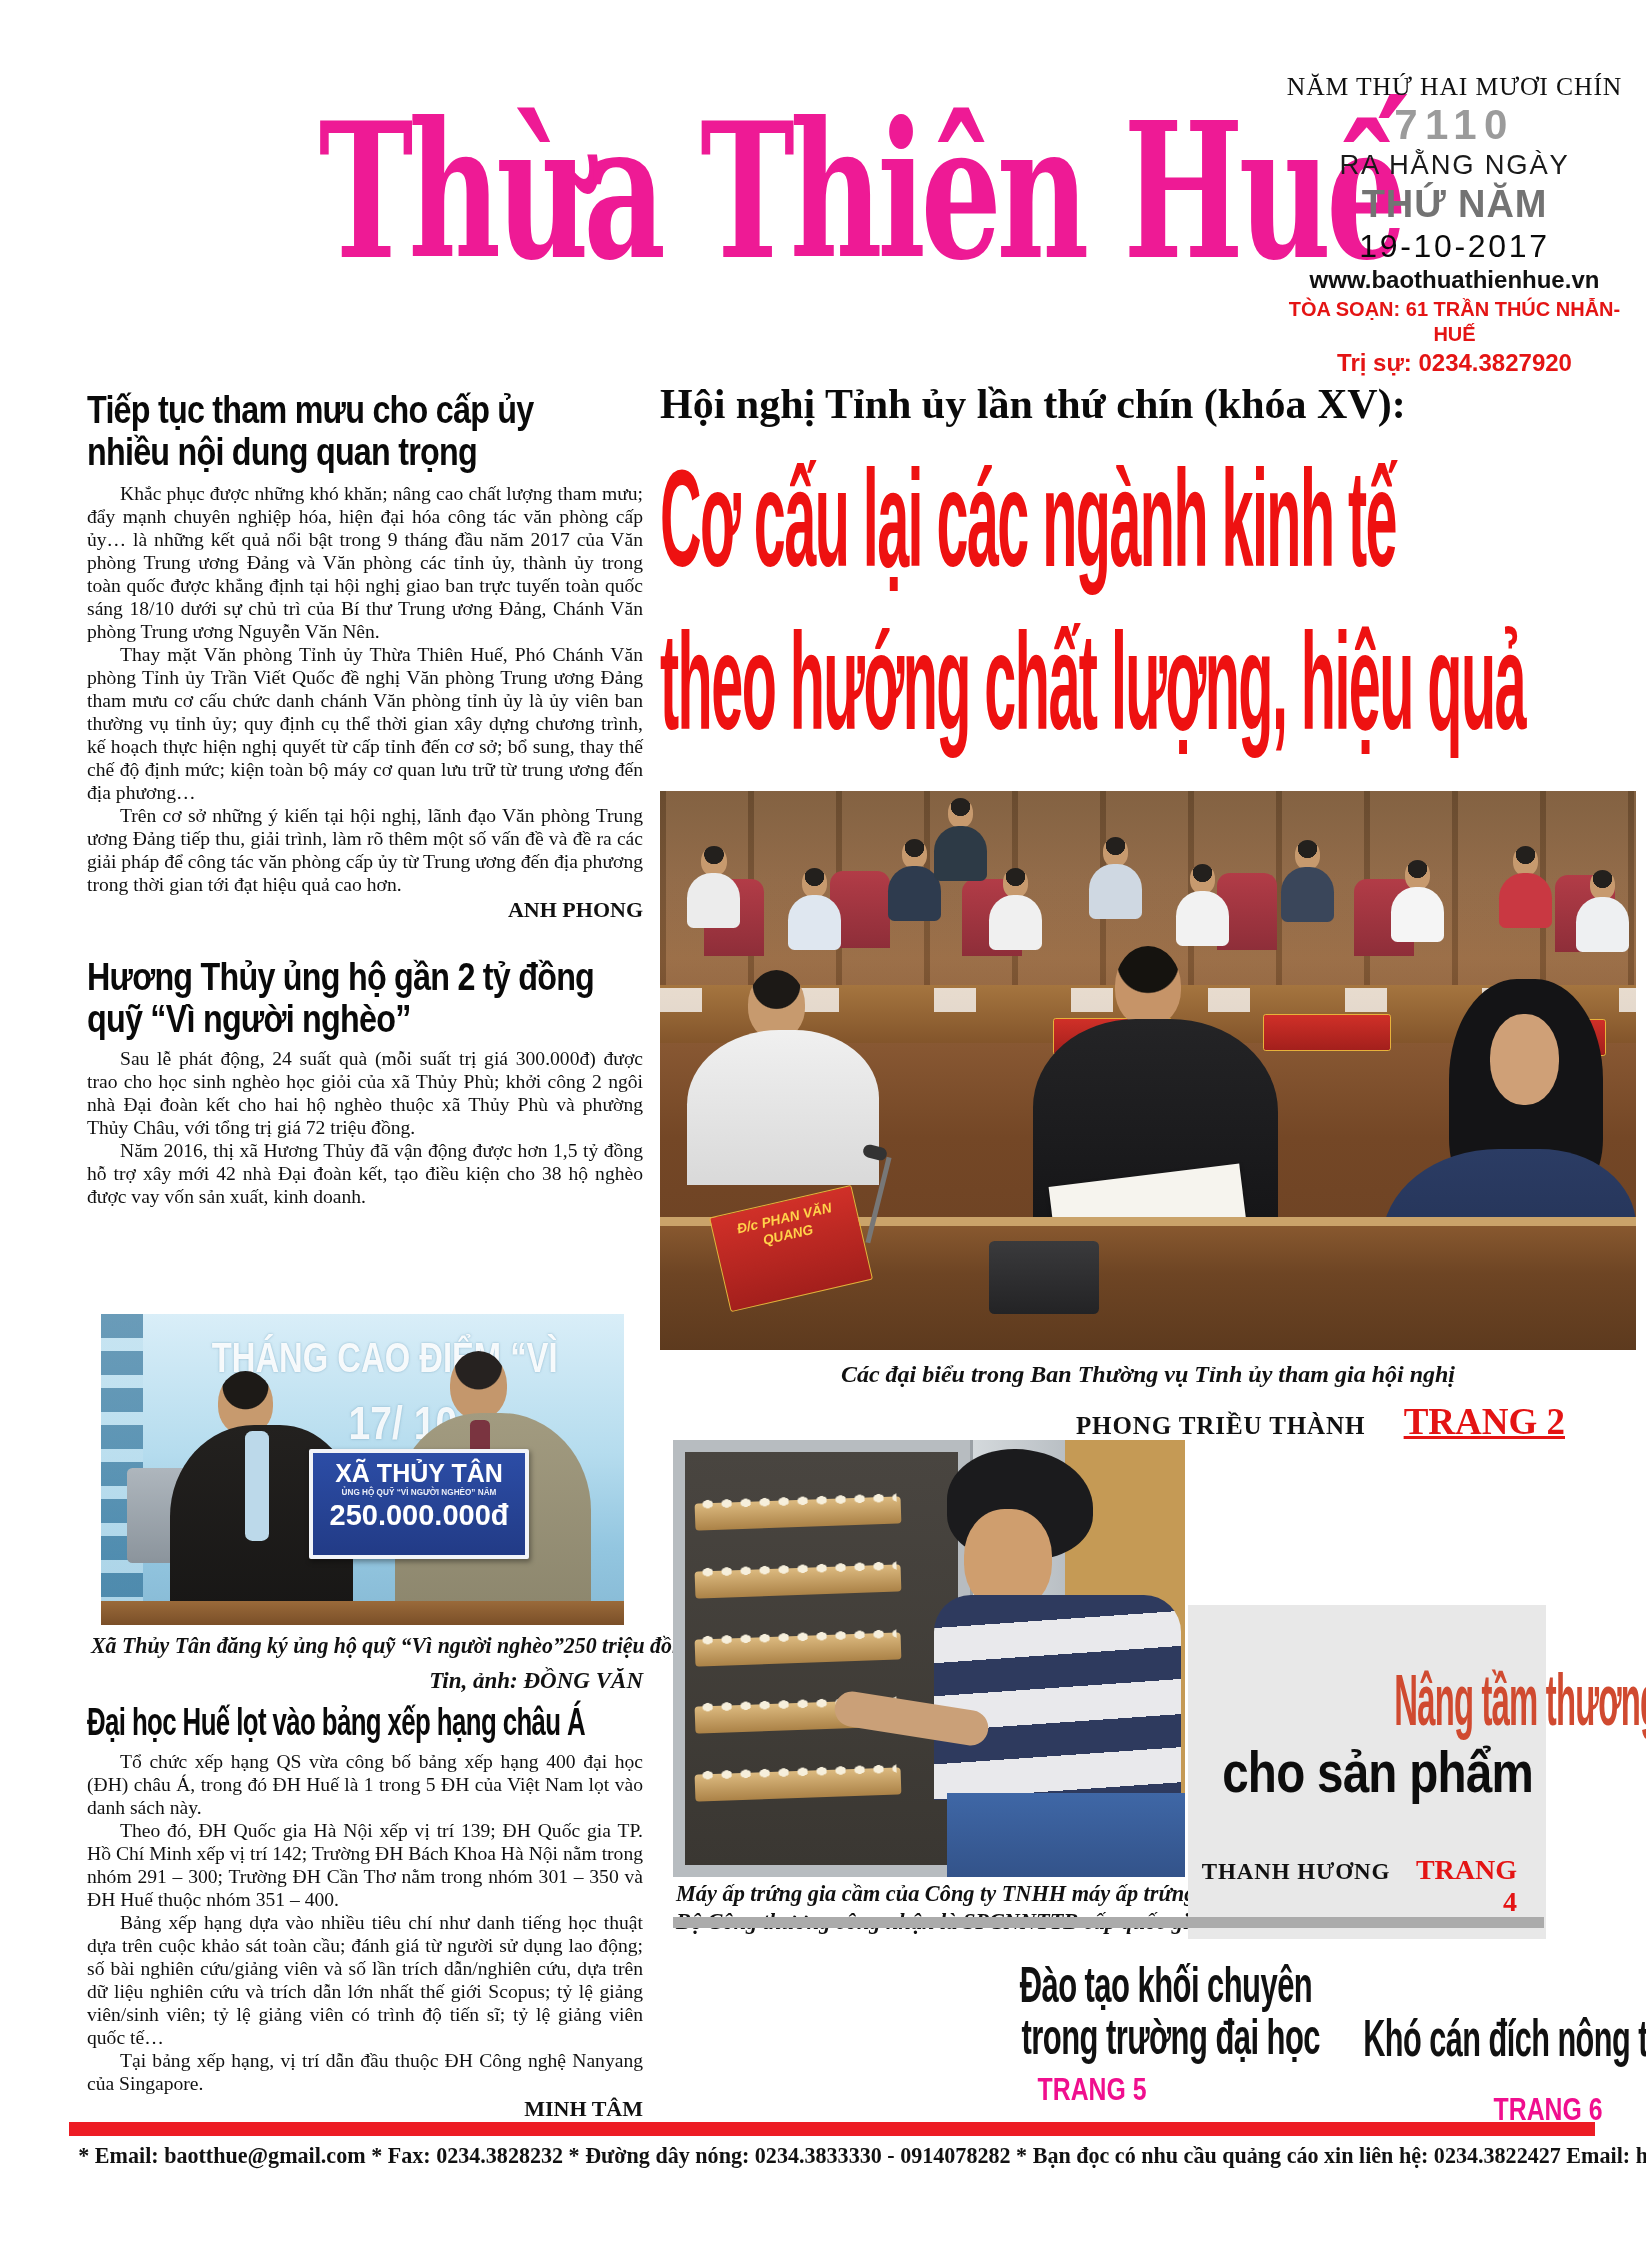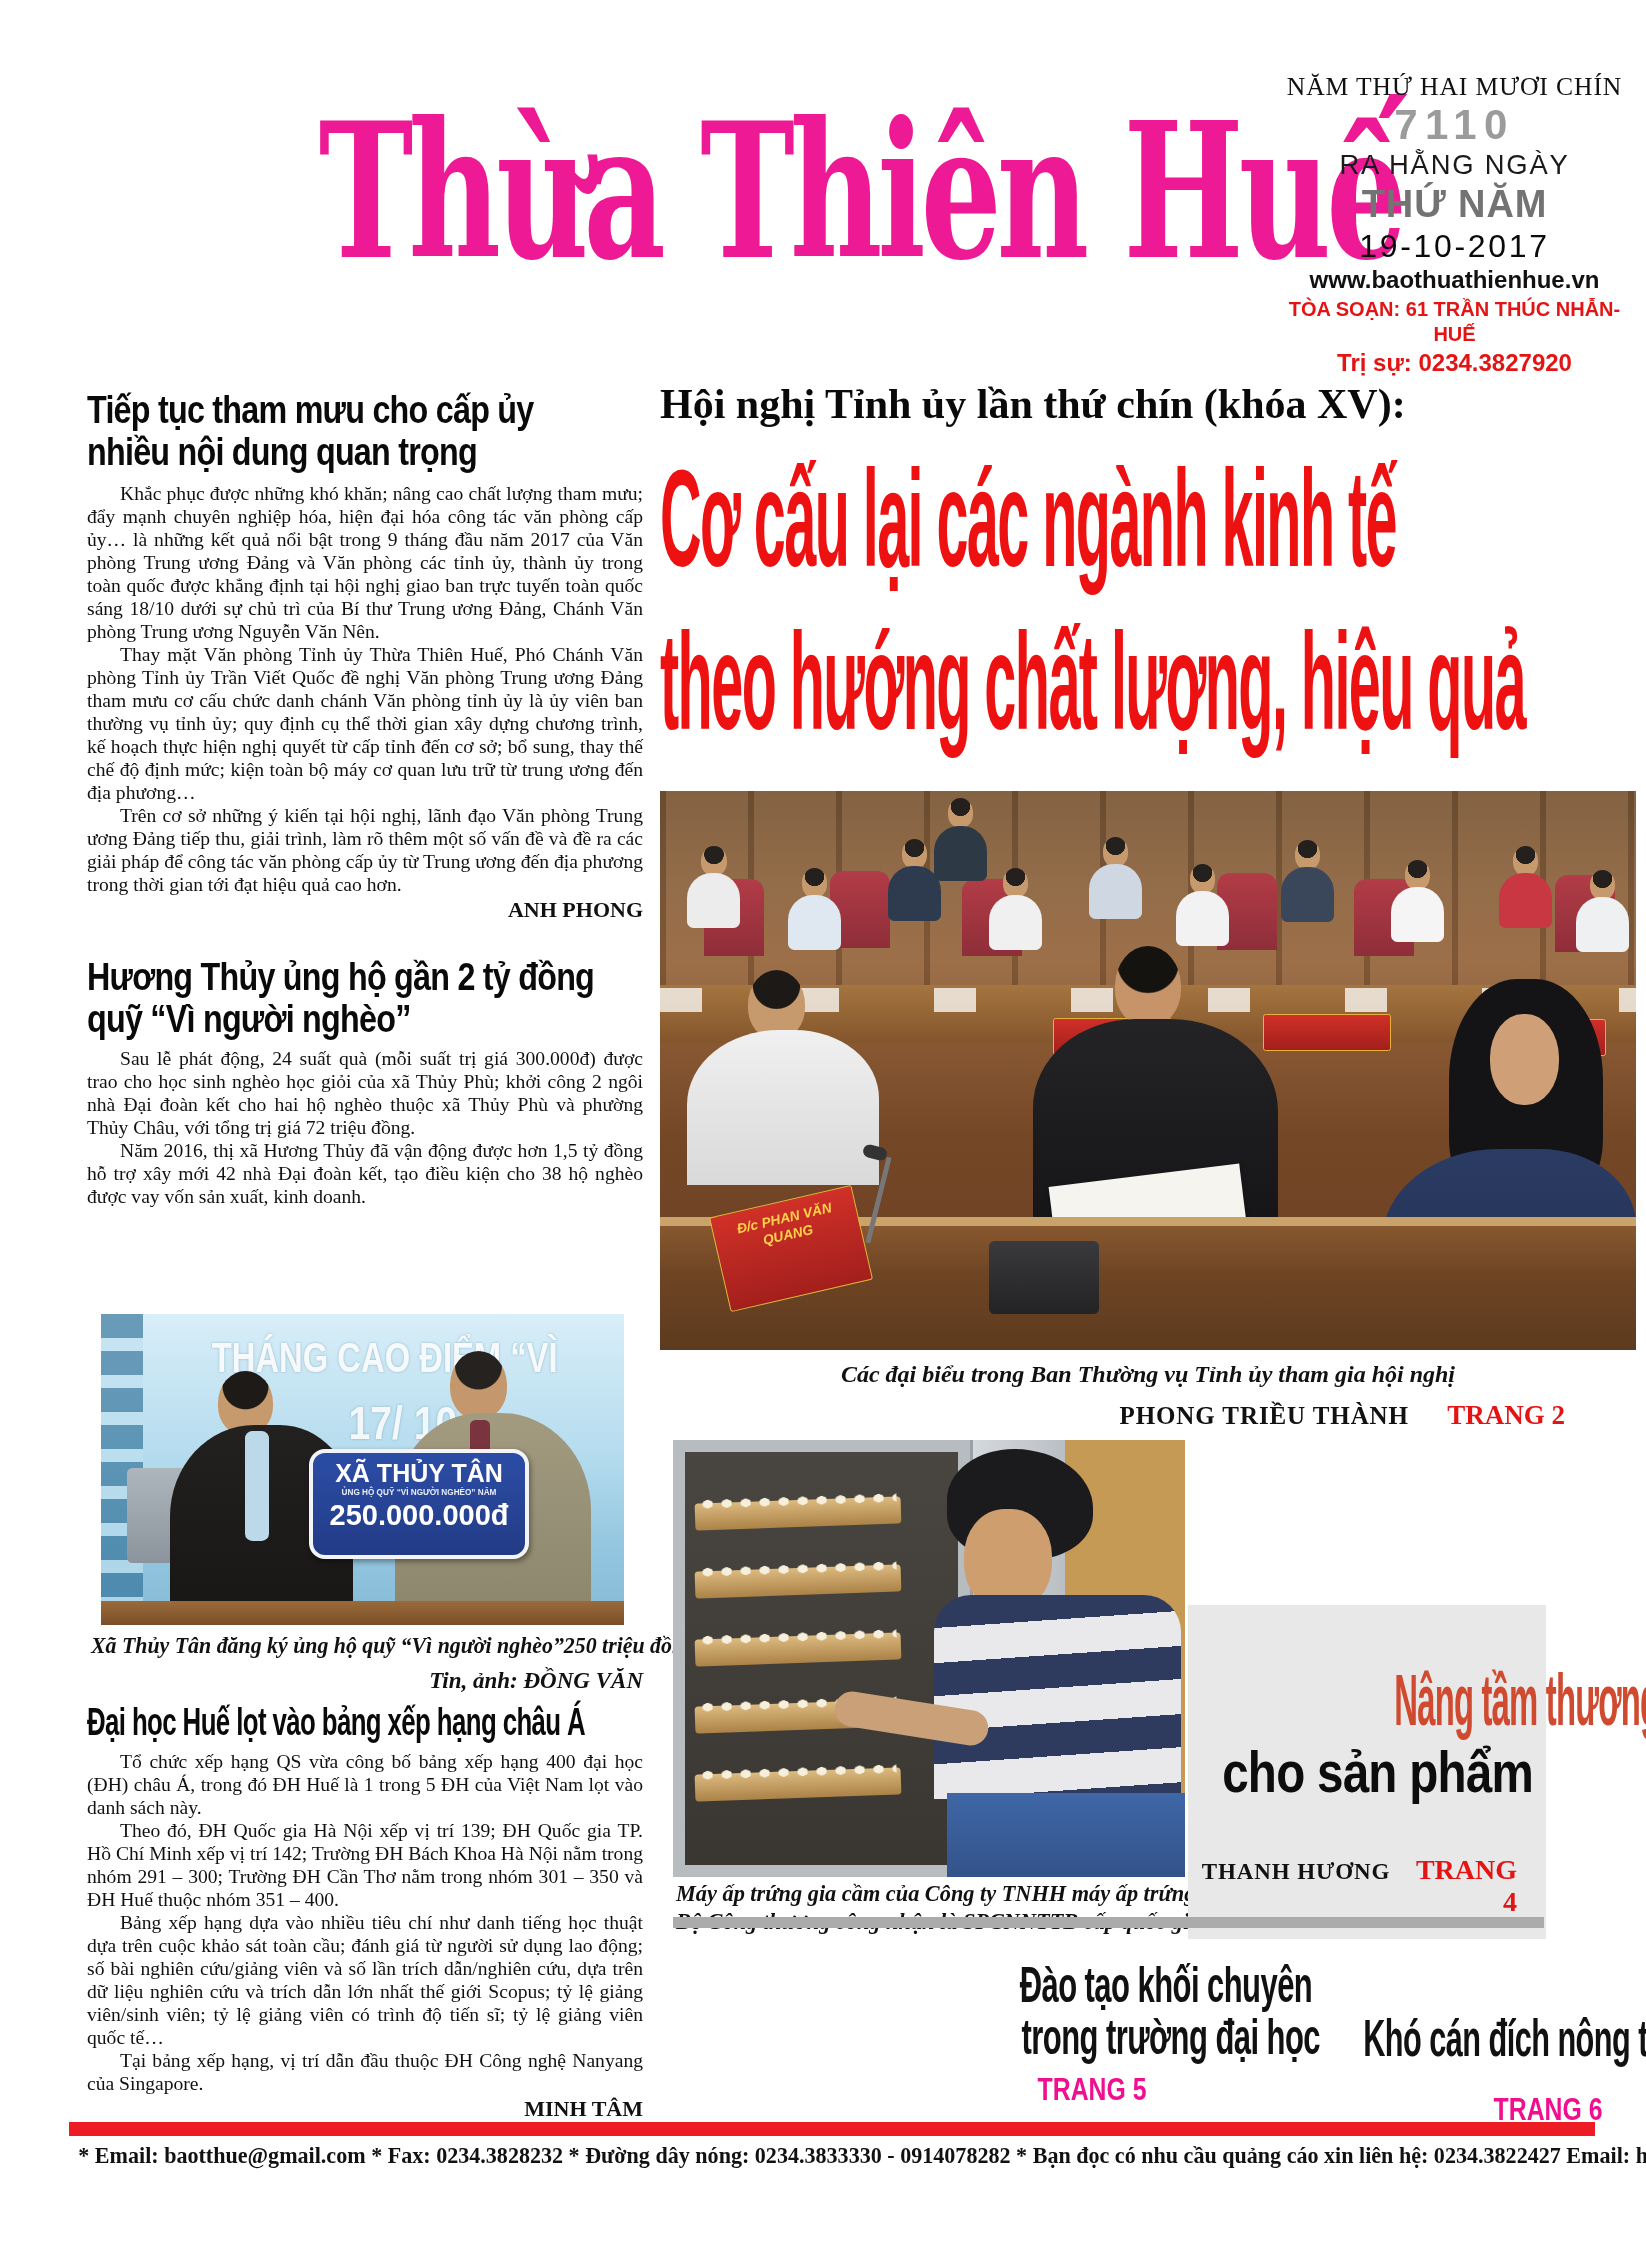--- a/index.html
+++ b/index.html
@@ -91,21 +91,21 @@
     <div class="abs" style="left:25.6px;top:154px;width:79px;height:95px;background:linear-gradient(180deg,#aeb6bd,#8b949c);border-radius:5.5px;"></div>
 
     <div class="abs" style="left:117px;top:57px;width:55px;height:64px;border-radius:50% 50% 45% 45%;background:radial-gradient(circle at 50% 24%, #1d1a17 0 40%, #c79a6e 42%);"></div>
     <div class="abs" style="left:69px;top:111px;width:183px;height:199px;border-radius:46% 40% 0 0;background:linear-gradient(180deg,#23211f,#171615);"></div>
     <div class="abs" style="left:144px;top:117px;width:24px;height:110px;background:#bcd9ea;border-radius:7.3px;"></div>
 
     <div class="abs" style="left:349px;top:37px;width:57px;height:68px;border-radius:50% 50% 45% 45%;background:radial-gradient(circle at 50% 22%, #262220 0 38%, #c49succ 40%);background:radial-gradient(circle at 50% 22%, #262220 0 38%, #c4976c 40%);"></div>
     <div class="abs" style="left:294px;top:99px;width:196px;height:212px;border-radius:44% 46% 0 0;background:linear-gradient(180deg,#a29b80,#8b856c);"></div>
     <div class="abs" style="left:369px;top:106px;width:20px;height:119px;background:#7a3440;border-radius:5.5px;"></div>
 
-    <div class="abs ctr" style="left:208px;top:135px;width:212px;height:102px;background:linear-gradient(180deg,#2c4da6,#223b86);border:4.6px solid #f2f4f8;border-radius:16px;box-shadow:1.8px 2.7px 5.5px rgba(0,0,0,.35);">
+    <div class="abs ctr" style="left:208px;top:135px;width:212px;height:102px;background:linear-gradient(180deg,#2c4da6,#223b86);border:4.6px solid #f2f4f8;border-radius:2px;box-shadow:1.8px 2.7px 5.5px rgba(0,0,0,.35);">
       <div class="sans b" style="font-size:25px;line-height:29px;color:#fff;margin-top:5.5px;">XÃ THỦY TÂN</div>
       <div class="sans b" style="font-size:8.2px;line-height:10px;color:#e9edf7;">ỦNG HỘ QUỸ “VÌ NGƯỜI NGHÈO” NĂM</div>
       <div class="sans b" style="font-size:29px;line-height:35px;color:#fff;">250.000.000đ</div>
     </div>
     <div class="abs" style="left:0;bottom:0;width:100%;height:24px;background:linear-gradient(180deg,#9a6a3a,#7a4f28);"></div>
   </div>
   <div class="abs" style="left:91px;top:1632px;width:548px;">
     <span class="sq capt" style="font-size:23px;transform:scaleX(.95);">Xã Thủy Tân đăng ký ủng hộ quỹ “Vì người nghèo”250 triệu đồng</span>
   </div>
   <div class="abs rt" style="left:87px;top:1667px;width:556px;">
@@ -176,21 +176,21 @@
     <div class="abs" style="left:203px;top:355px;width:24px;height:12.8px;border-radius:6.4px;background:#333;transform:rotate(14deg);"></div>
     <div class="abs" style="left:329px;top:450px;width:110px;height:73px;background:linear-gradient(180deg,#3a3a3c,#232325);border-radius:5.5px;"></div>
   </div>
 
   <div class="abs ctr" style="left:660px;top:1361px;width:976px;">
     <span class="capt" style="font-size:24px;">Các đại biểu trong Ban Thường vụ Tỉnh ủy tham gia hội nghị</span>
   </div>
   <div class="abs rt" style="left:660px;top:1400px;width:905px;">
     <span class="serif b" style="font-size:25px;letter-spacing:0.9px;">PHONG TRIỀU THÀNH</span>
     <span style="display:inline-block;width:31px;"></span>
-    <span class="serif b red" style="font-size:27px;">TRANG 2</span>
+    <span class="serif b red" style="font-size:37px;text-decoration:underline;">TRANG 2</span>
   </div>
 
   <div class="abs photo" style="left:673px;top:1440px;width:512px;height:437px;background:linear-gradient(90deg,#8e8a84 0 14.6px,#3d3a35 14.6px 58%,#c9ced2 58% 76%,#c59a55 76% 100%);">
     <div class="abs" style="left:0;top:0;width:58%;height:100%;border:12px solid #b7bcc0;box-sizing:border-box;background:linear-gradient(180deg,#494540 0%,#3a3732 100%);"></div>
     <i class="tray" style="top:60px;"></i>
     <i class="tray" style="top:128px;"></i>
     <i class="tray" style="top:196px;"></i>
     <i class="tray" style="top:263px;"></i>
     <i class="tray" style="top:331px;"></i>
     <div class="abs" style="left:58%;top:0;width:18%;height:100%;background:linear-gradient(90deg,#d4d9dc,#b9bfc4);border-left:3.7px solid #9aa0a5;"></div>

